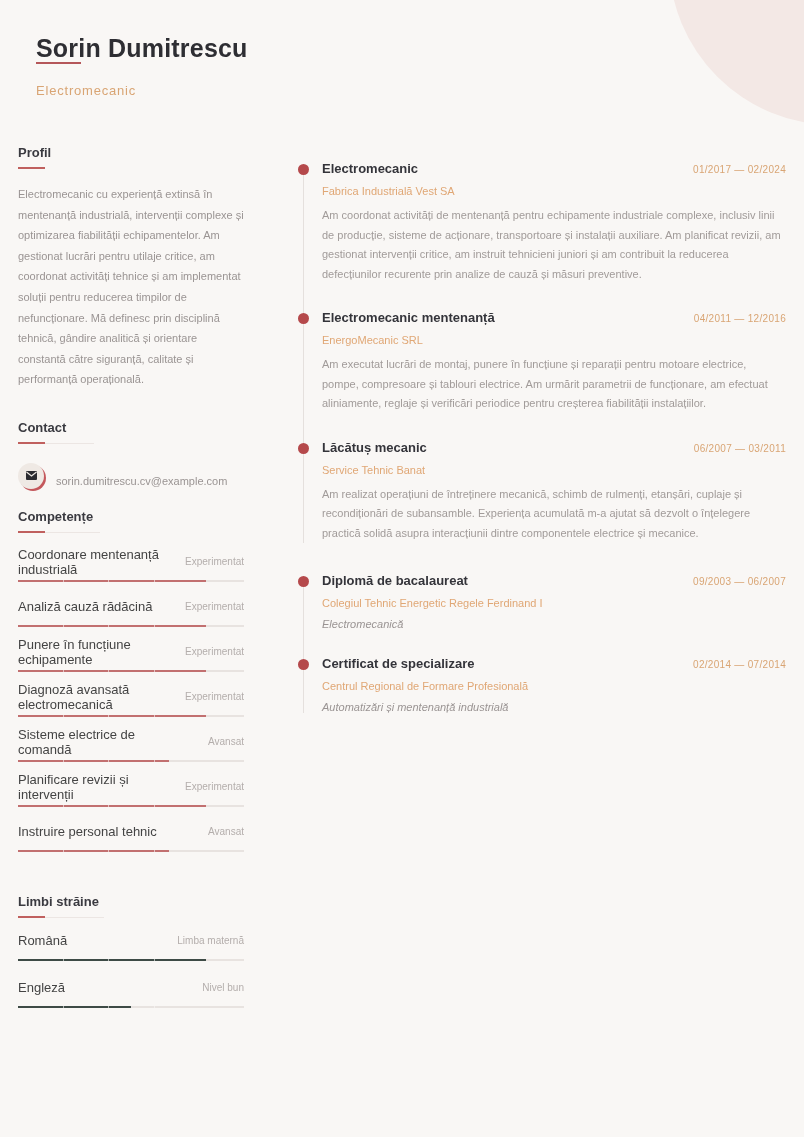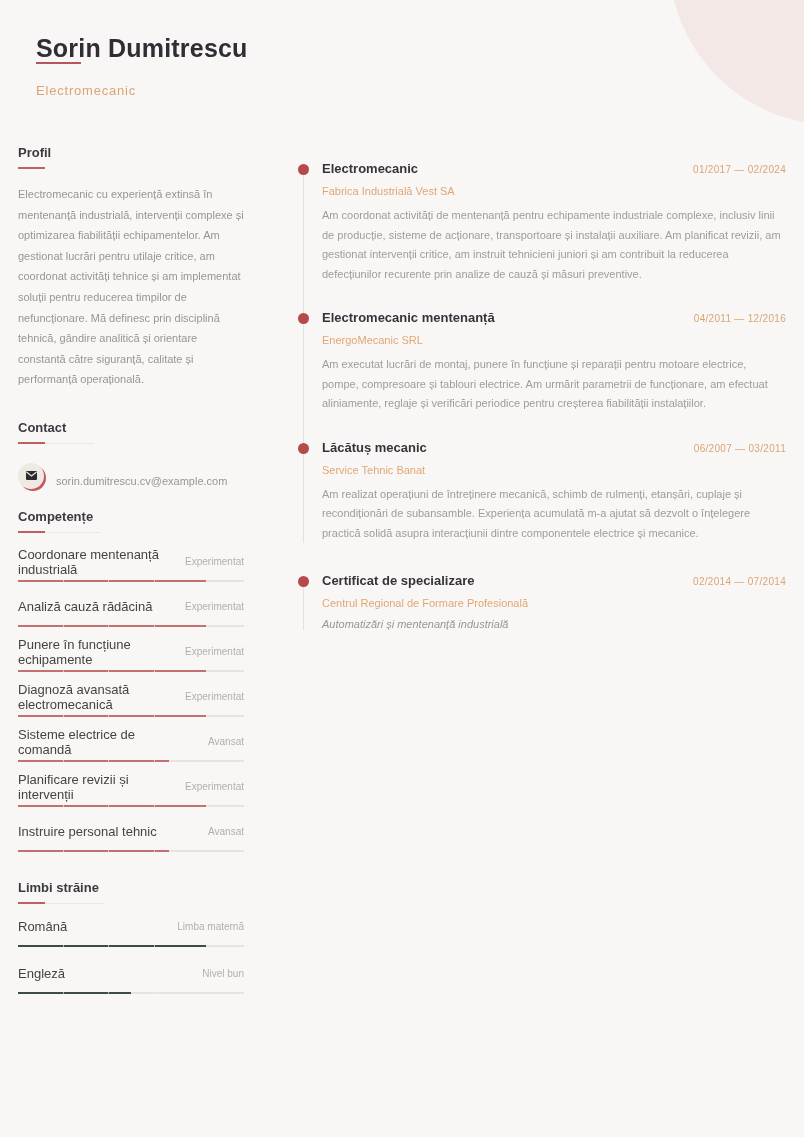--- a/index.html
+++ b/index.html
@@ -194,21 +194,21 @@
         <div class="bar">
             <div class="fill" style="width: 67%; background: rgb(181, 73, 75); opacity: 0.75;"></div>
             <span class="seg" style="left: 20%;"></span>
             <span class="seg" style="left: 40%;"></span>
             <span class="seg" style="left: 60%;"></span>
           </div>
       </div>
     </div>
   </section>
 
-  <section style="margin-top:28px">
+  <section style="margin-top:42px">
     <h2 class="sec-title">
       <span>Limbi străine</span>
       <span class="u-grey" style="width:86px"></span>
       <span class="u-red"></span>
     </h2>
     <div class="skills" style="margin-top:8px">
       <div class="skill" style="margin-bottom:12px">
         <div class="skill-row">
             <span class="skill-name">Română</span>
             <span class="skill-level">Limba maternă</span>
@@ -266,20 +266,29 @@
           </div>
         <div class="t-org">Service Tehnic Banat</div>
         <p class="t-desc">Am realizat operațiuni de întreținere mecanică, schimb de rulmenți, etanșări, cuplaje și recondiționări de subansamble. Experiența acumulată m-a ajutat să dezvolt o înțelegere practică solidă asupra interacțiunii dintre componentele electrice și mecanice.</p>
       </div>
     </div>
   </section>
 
   <section style="margin-top:30px">
     <div class="timeline">
       <div class="line"></div>
+      <div class="t-item">
+        <span class="t-dot"></span>
+        <div class="t-head">
+            <span class="t-title">Diplomă de bacalaureat</span>
+            <span class="t-date">09/2003 — 06/2007</span>
+          </div>
+        <div class="t-org">Colegiul Tehnic Energetic Regele Ferdinand I</div>
+        <div class="t-sub">Electromecanică</div>
+      </div>
       <div class="t-item" style="margin-bottom:0">
         <span class="t-dot"></span>
         <div class="t-head">
             <span class="t-title">Certificat de specializare</span>
             <span class="t-date">02/2014 — 07/2014</span>
           </div>
         <div class="t-org">Centrul Regional de Formare Profesională</div>
         <div class="t-sub">Automatizări și mentenanță industrială</div>
       </div>
     </div>

